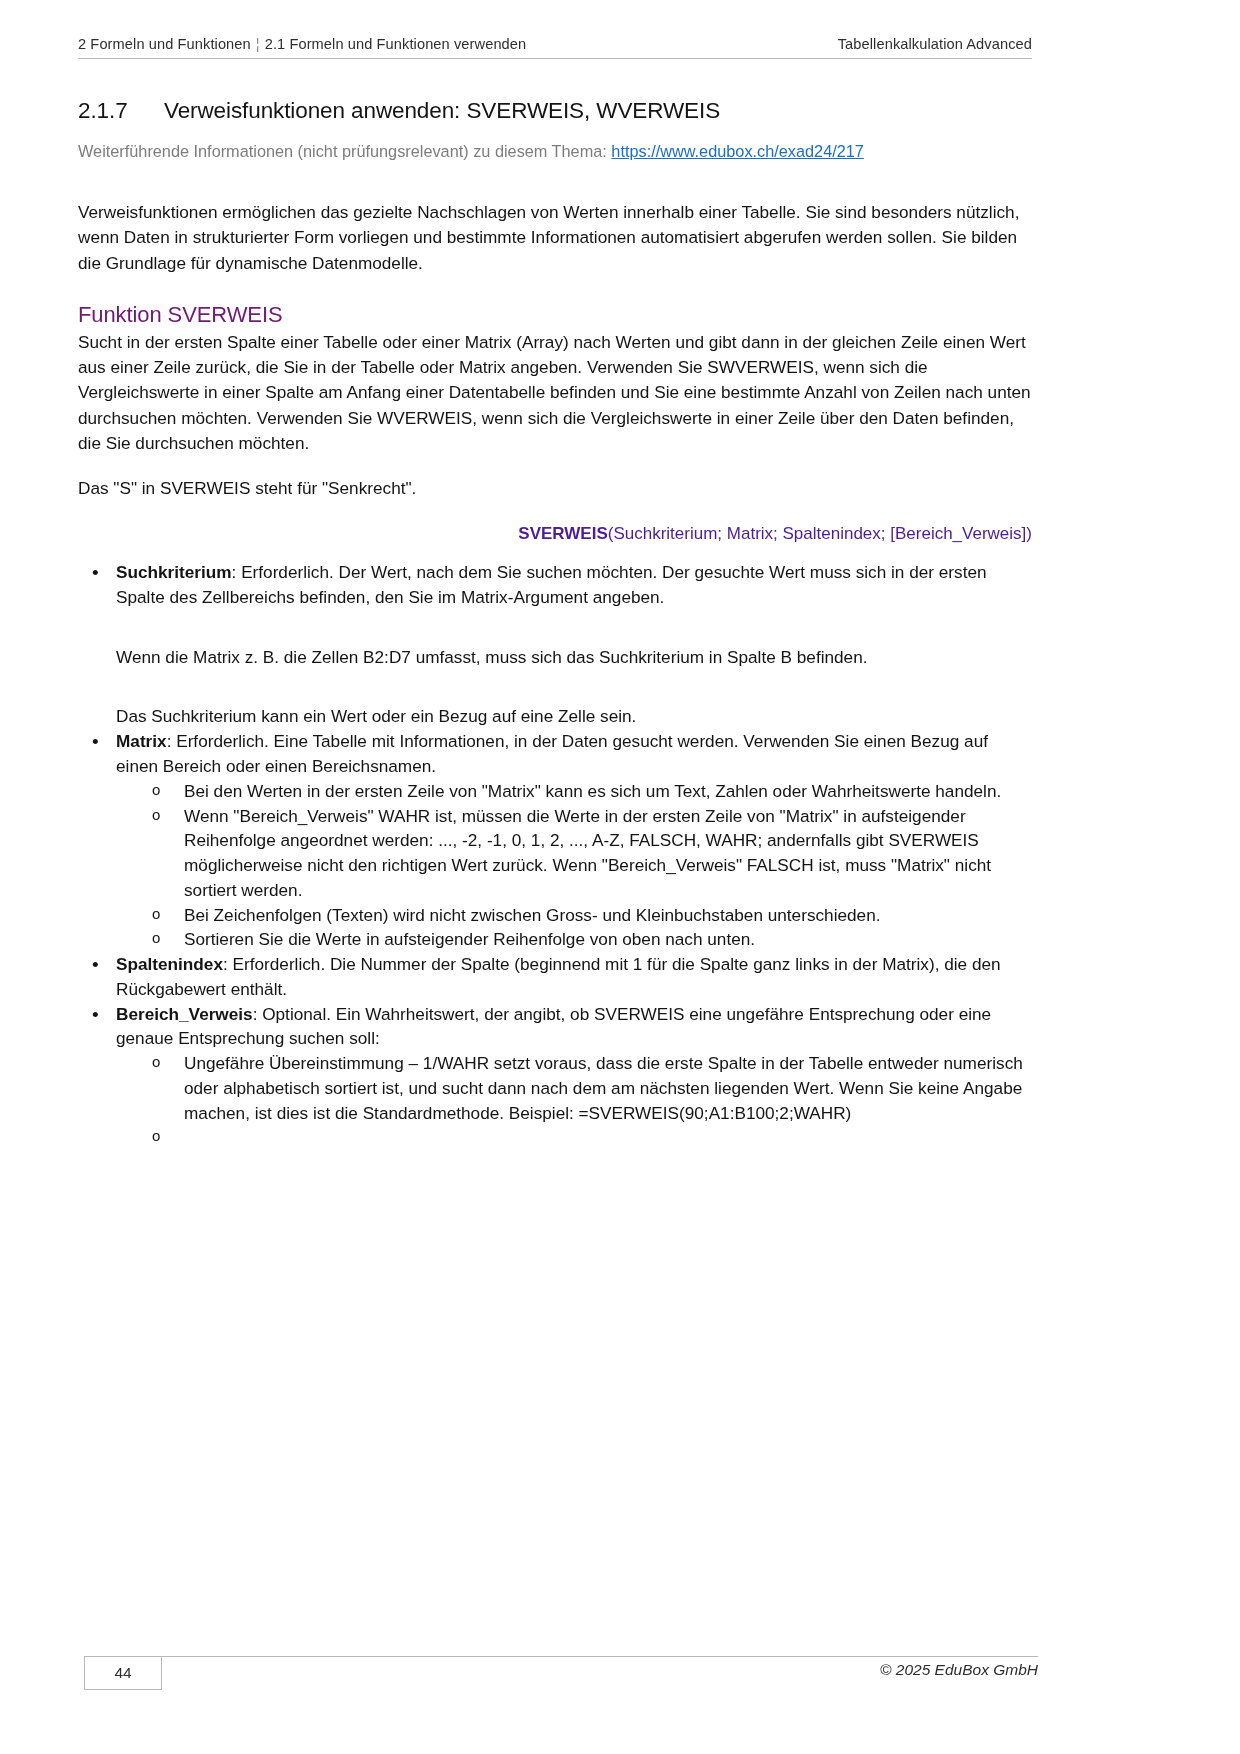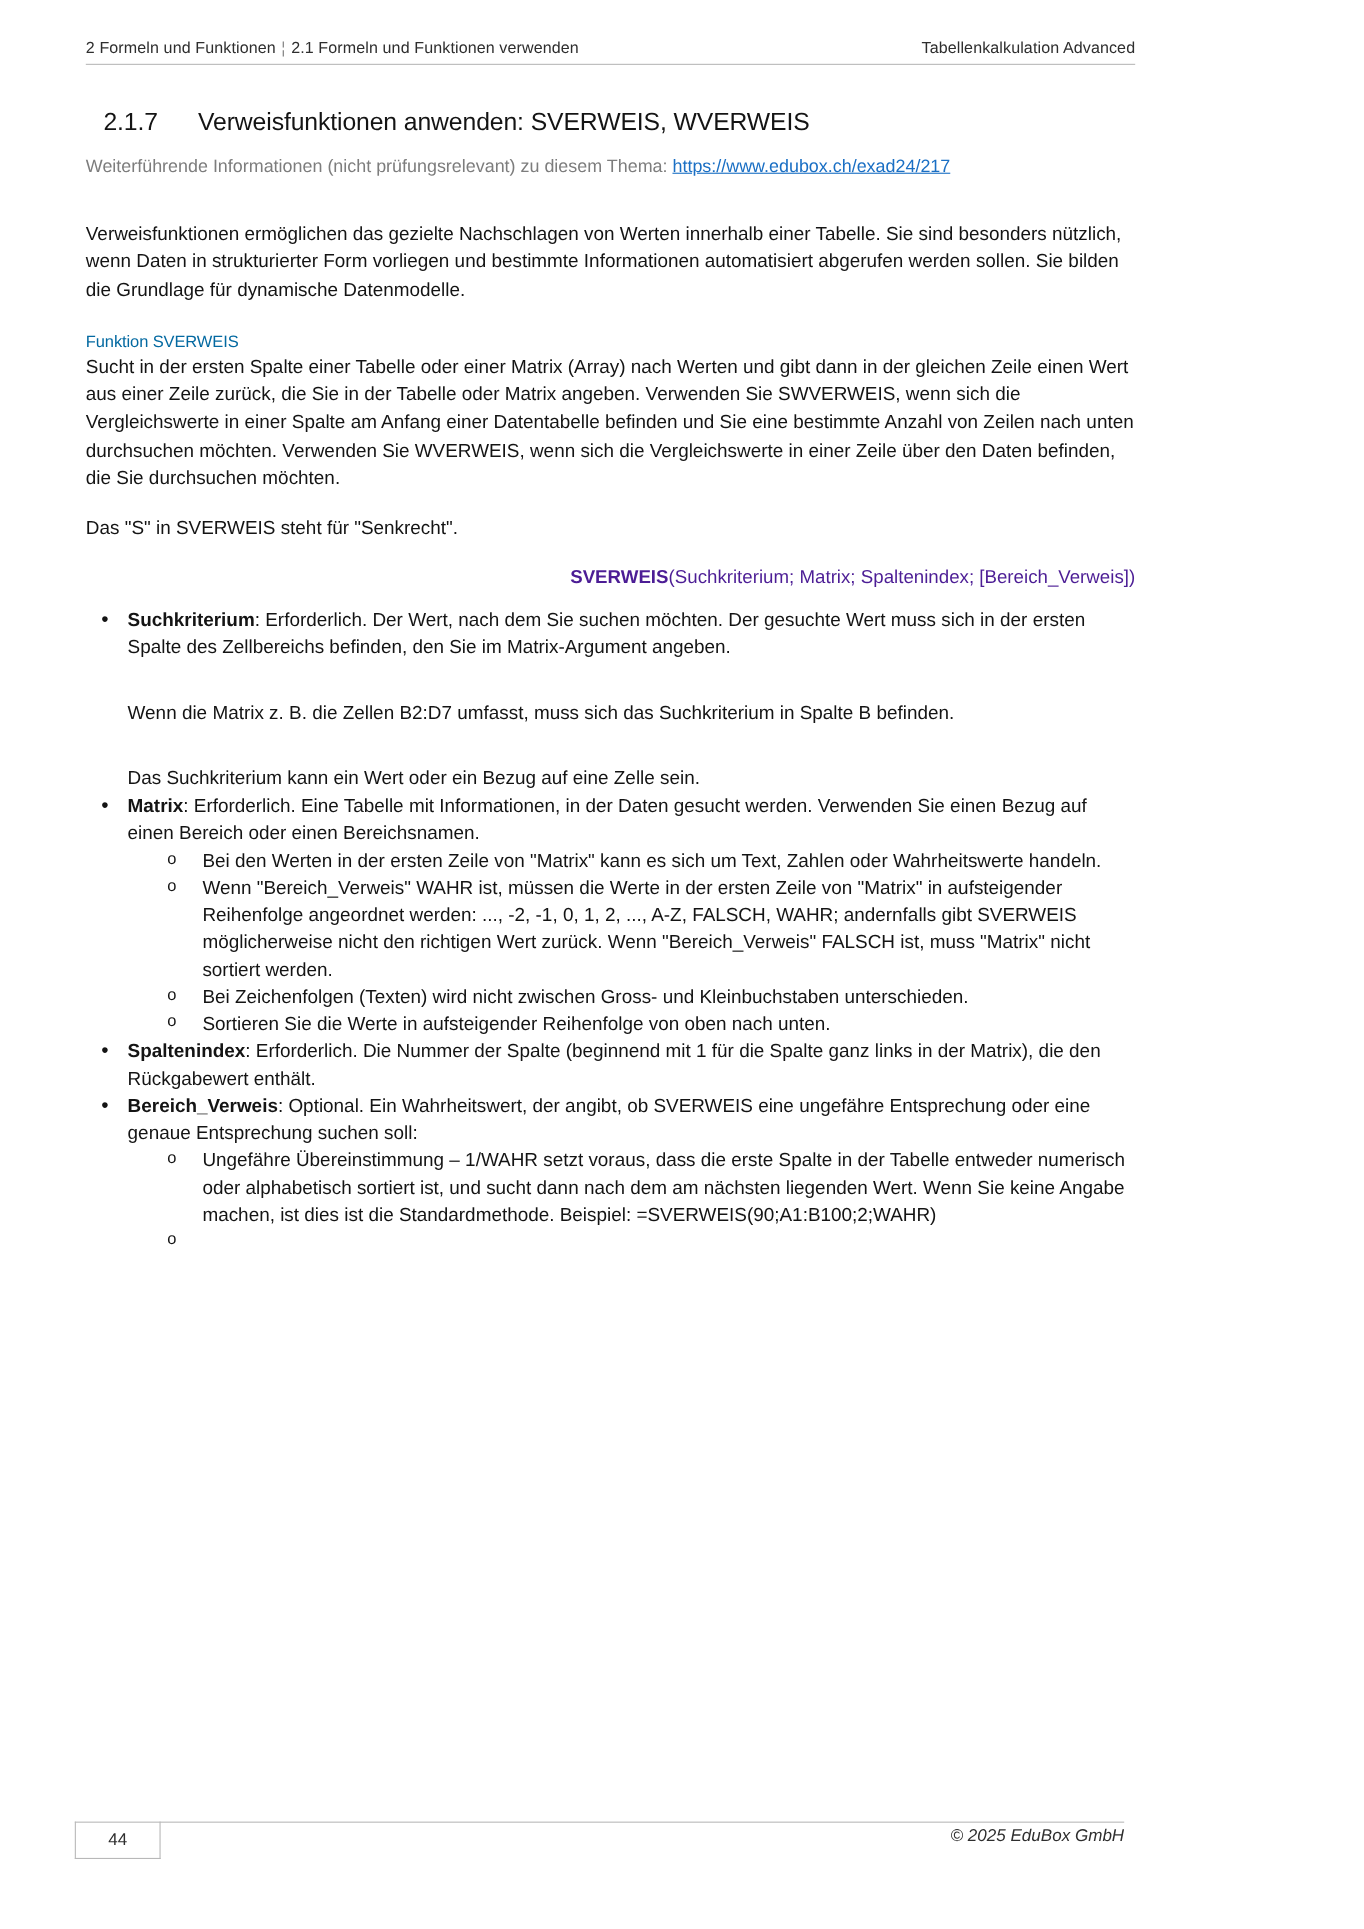--- a/index.html
+++ b/index.html
@@ -51,21 +51,21 @@
     position: absolute;
     left: 78px;
     top: 98px;
     width: 954px;
   }
 
   h1.sec-title {
     font-size: 22.5px;
     font-weight: normal;
     color: #141414;
-    margin: 0 0 16px 16px;
+    margin: 0 0 16px 0;
     display: flex;
     letter-spacing: -0.1px;
   }
   h1.sec-title .num { width: 86px; flex: none; }
   h1.sec-title .txt { flex: 1; }
 
   p.info-line {
     font-size: 16.3px;
     color: #7d7d7d;
     margin: 0 0 38px 0;
@@ -78,23 +78,23 @@
 
   p.body {
     font-size: 17.2px;
     line-height: 1.47;
     margin: 0 0 20px 0;
     color: #141414;
     text-align: left;
   }
 
   h2.blue-head {
-    font-size: 15px;
+    font-size: 22px;
     font-weight: normal;
-    color: #0369a1;
+    color: #701a75;
     margin: 26px 0 2px 0;
     letter-spacing: -0.1px;
   }
 
   h3.syntax-head {
     font-size: 17px;
     font-style: italic;
     font-weight: normal;
     color: #1f9ad6;
     margin: 24px 0 1px 0;
@@ -154,21 +154,21 @@
     top: 0;
     font-size: 15px;
     line-height: 1.52;
     color: #141414;
   }
   .sub-wrap { padding-left: 28px; margin-top: 0; }
 
   
   .footer {
     position: absolute;
-    left: 68px;
+    left: 84px;
     bottom: 58px;
     width: 954px;
     height: 40px;
     text-decoration: underline;
   }
   .footer-rule {
     position: absolute;
     left: 0; top: 0;
     width: 100%;
     height: 0;

